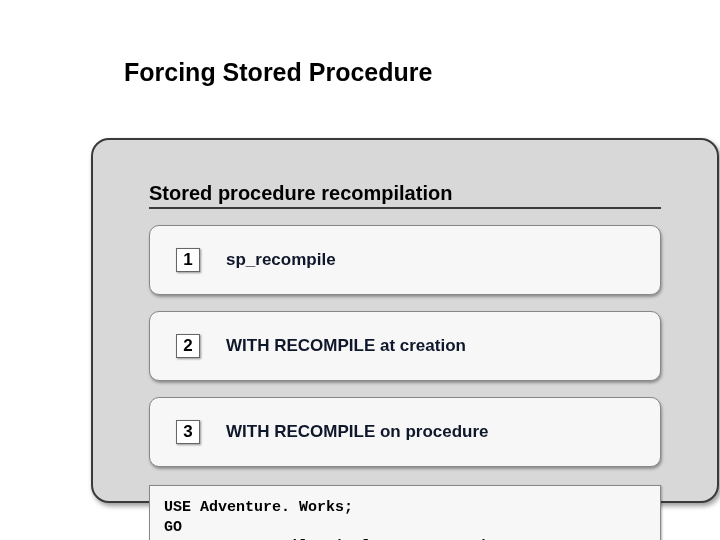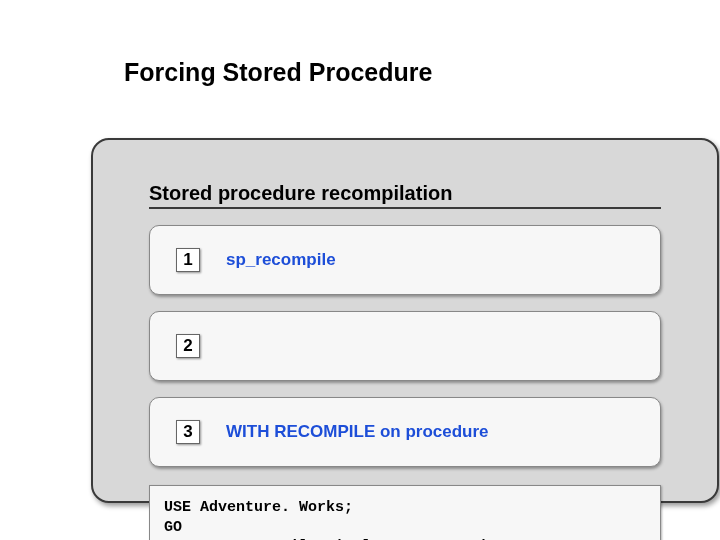--- a/index.html
+++ b/index.html
@@ -59,21 +59,21 @@
     display: flex;
     align-items: center;
     justify-content: center;
     font-size: 17px;
     font-weight: bold;
     margin-right: 10px;
   }
   .item-label {
     font-size: 17px;
     font-weight: bold;
-    color: #1d4ed8;
+    color: #0f172a;
   }
   .code-block {
     background: #f7f7f7;
     border: 1px solid #888;
     box-shadow: 1px 1px 2px rgba(0,0,0,0.3);
     margin-top: 18px;
     padding: 12px 14px;
     font-family: "Courier New", Courier, monospace;
     font-size: 15px;
     font-weight: bold;
@@ -92,20 +92,21 @@
 <div class="outer-panel">
   <div class="section-heading">Stored procedure recompilation</div>
 
   <div class="item-row">
     <div class="num-badge">1</div>
     <div class="item-label">sp_recompile</div>
   </div>
 
   <div class="item-row">
     <div class="num-badge">2</div>
+    <div class="item-label">WITH RECOMPILE at creation</div>
   </div>
 
   <div class="item-row">
     <div class="num-badge">3</div>
     <div class="item-label">WITH RECOMPILE on procedure</div>
   </div>
 
   <div class="code-block">USE Adventure. Works;
 GO
 EXEC sp_recompile N'Sales. Customer';

